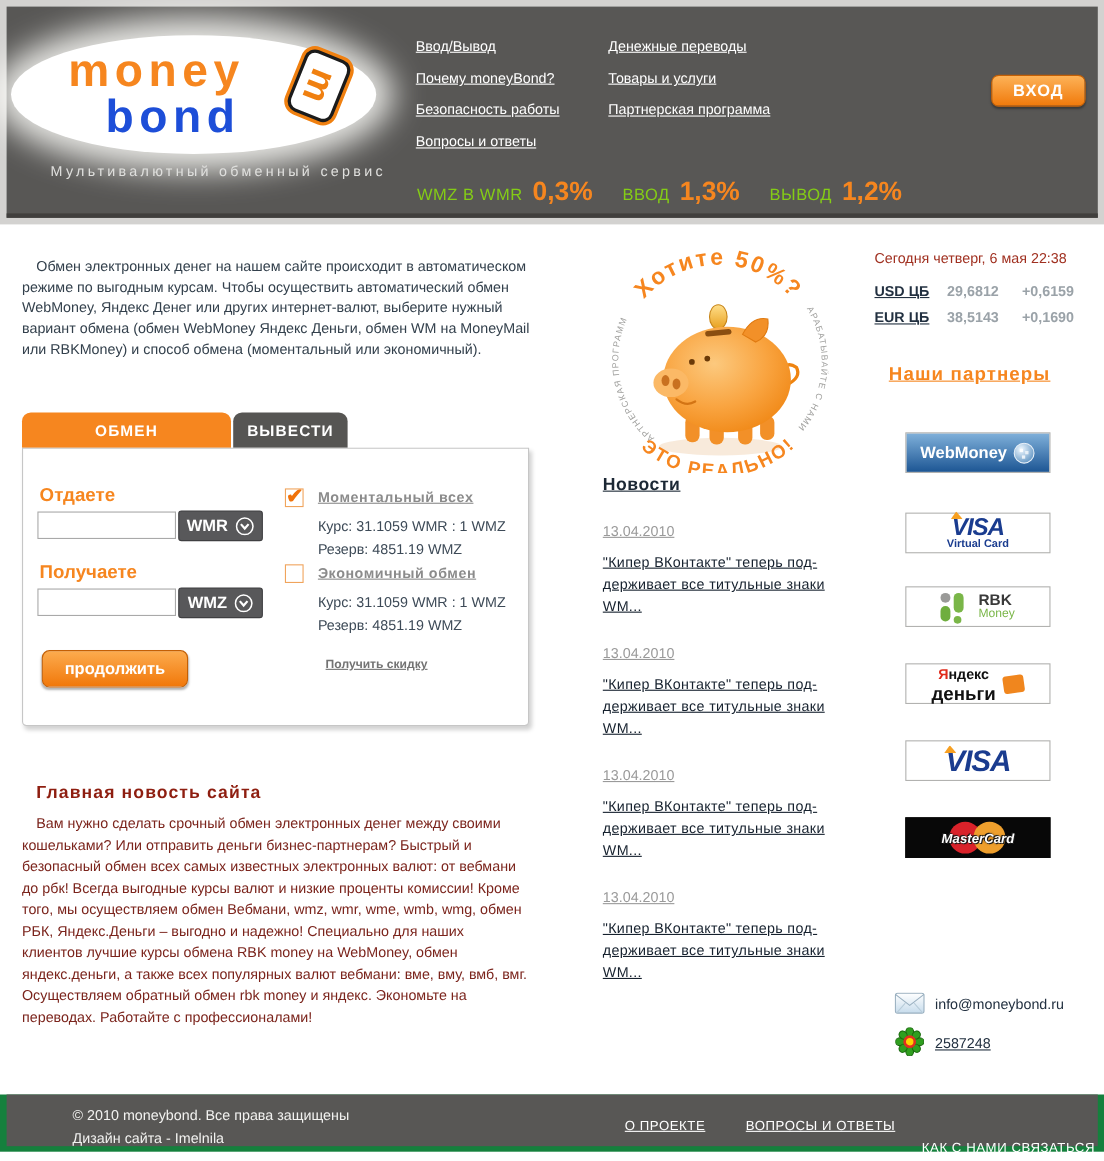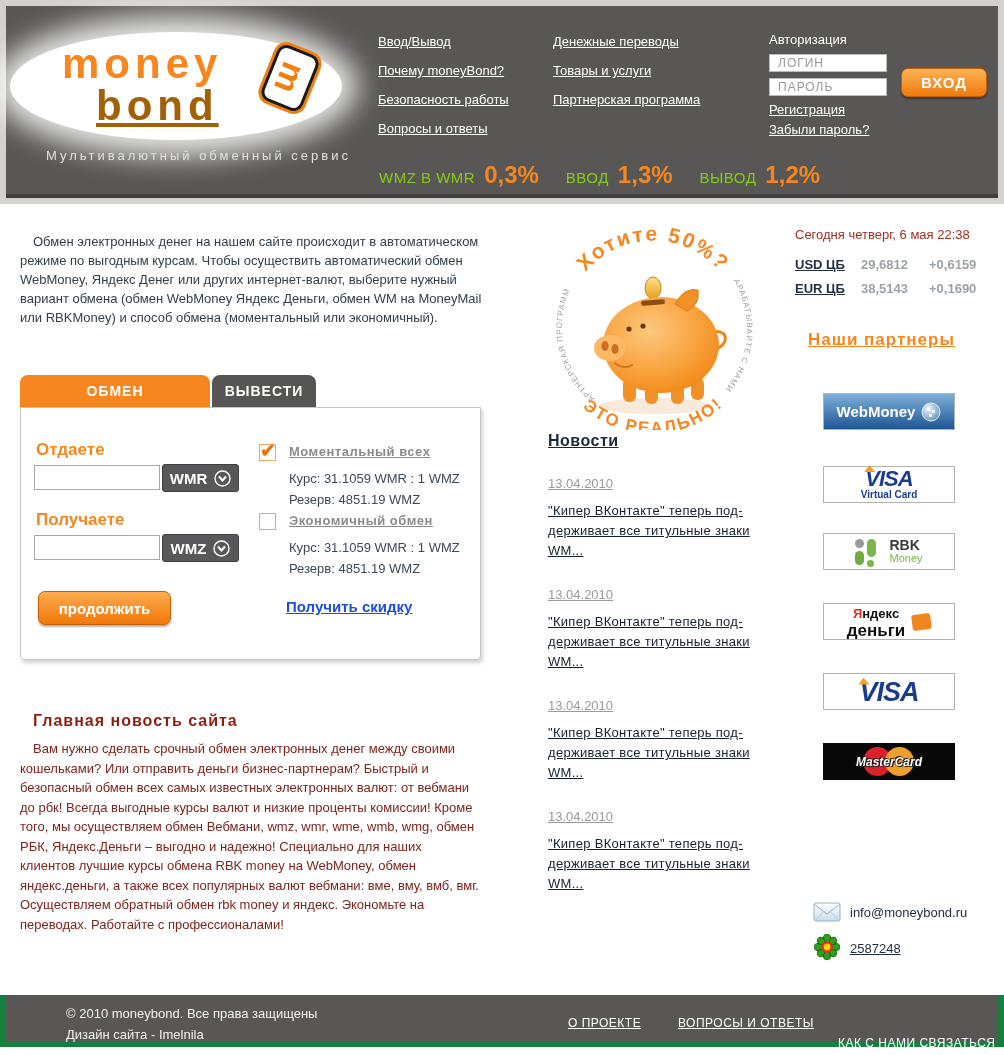--- a/index.html
+++ b/index.html
@@ -6,21 +6,21 @@
   body { background:#fff; font-family:"Liberation Sans", sans-serif; }
   #page { position:relative; width:1004px; height:1055px; background:#fff; overflow:hidden; margin:0 auto; }
 
   
   .header-outer { position:absolute; top:0; left:0; width:1004px; height:204px; background:#d3d2d0; }
   .header-inner { position:absolute; top:6px; left:6px; right:6px; height:192px; background:#585755; border-bottom:4px solid #413f3d; }
 
   .logo-ellipse { position:absolute; left:4px; top:26px; width:332px; height:108px; background:#fff; border-radius:50%;
                   box-shadow:0 0 28px 16px rgba(255,255,252,0.85); }
   .logo-word1 { position:absolute; left:52px; top:8px; font-size:42px; font-weight:bold; letter-spacing:5px; color:#f6861f; }
-  .logo-word2 { position:absolute; left:86px; top:50px; font-size:42px; font-weight:bold; letter-spacing:5px; color:#a16207;text-decoration:underline; }
+  .logo-word2 { position:absolute; left:86px; top:50px; font-size:42px; font-weight:bold; letter-spacing:5px; color:#1d4ed8; }
   .logo-badge { position:absolute; right:30px; top:16px; width:44px; height:60px; background:#fff;
                 border:3px solid #1b1b1b; border-radius:10px; box-shadow:0 0 0 3px #f08010;
                 transform:rotate(22deg); display:flex; align-items:center; justify-content:center; }
   .logo-badge span { display:block; transform:rotate(90deg); color:#f08010; font-size:34px; font-weight:bold; line-height:1; }
   .tagline { position:absolute; left:40px; top:142px; color:#e0e0de; font-size:13px; letter-spacing:3px; }
 
   .nav-col { position:absolute; top:28px; }
   .nav-col a { display:block; color:#fff; font-size:13px; text-decoration:underline; margin-bottom:14px; cursor:pointer; }
   .nav-col1 { left:372px; }
   .nav-col2 { left:547px; }
@@ -60,21 +60,21 @@
                 gap:7px; cursor:pointer; font-family:"Liberation Sans",sans-serif; }
   .submit-btn { position:absolute; left:17px; top:183px; width:133px; height:34px;
                 background:linear-gradient(#fcab4e,#f1780a); border:1px solid #c35f05; border-radius:7px;
                 color:#fff; font-size:15px; font-weight:bold; cursor:pointer; box-shadow:0 2px 2px rgba(0,0,0,0.3);
                 font-family:"Liberation Sans",sans-serif; }
   .chk { position:absolute; width:17px; height:17px; background:#fff; border:1px solid #f0a45c; }
   .chk.checked::after { content:"✔"; position:absolute; left:0px; top:-6px; color:#f0720a; font-size:19px; font-weight:bold; }
   .mode-link { position:absolute; color:#8b8b8b; font-size:13px; font-weight:bold; letter-spacing:0.5px;
                text-decoration:underline; cursor:pointer; }
   .rate-line { position:absolute; color:#3d4a57; font-size:13px; }
-  .discount-link { position:absolute; left:265px; top:190px; color:#1d4ed8; font-size:15px; font-weight:bold;
+  .discount-link { position:absolute; left:275px; top:190px; color:#737373; font-size:11px; font-weight:bold;
                    text-decoration:underline; cursor:pointer; }
 
   .main-news-title { position:absolute; left:33px; top:712px; color:#8e1e10; font-size:16px; font-weight:bold; letter-spacing:1px; }
   .main-news-body { position:absolute; left:20px; top:739px; width:459px; color:#7b241c; font-size:13px; line-height:19.5px; text-indent:13px; }
 
   
   .promo { position:absolute; left:553px; top:210px; width:200px; height:220px; }
   .news { position:absolute; left:548px; top:432px; width:228px; }
   .news-title { color:#1c2835; font-size:16px; font-weight:bold; text-decoration:underline; letter-spacing:0.5px; }
   .news-item { margin-top:24px; }
@@ -159,27 +159,20 @@
         <a>Почему moneyBond?</a>
         <a>Безопасность работы</a>
         <a>Вопросы и ответы</a>
       </div>
       <div class="nav-col nav-col2">
         <a>Денежные переводы</a>
         <a>Товары и услуги</a>
         <a>Партнерская программа</a>
       </div>
 
-      <div class="auth">
-        <div class="auth-title">Авторизация</div>
-        <input type="text" placeholder="ЛОГИН" style="">
-        <input type="text" placeholder="ПАРОЛЬ" style="">
-        <a>Регистрация</a>
-        <a>Забыли пароль?</a>
-      </div>
       <button class="login-btn">ВХОД</button>
 
       <div class="rates-bar">
         <span class="rlabel">WMZ В WMR</span>
         <span class="rvalue">0,3%</span>
         <span class="rlabel">ВВОД</span>
         <span class="rvalue">1,3%</span>
         <span class="rlabel">ВЫВОД</span>
         <span class="rvalue">1,2%</span>
       </div>

